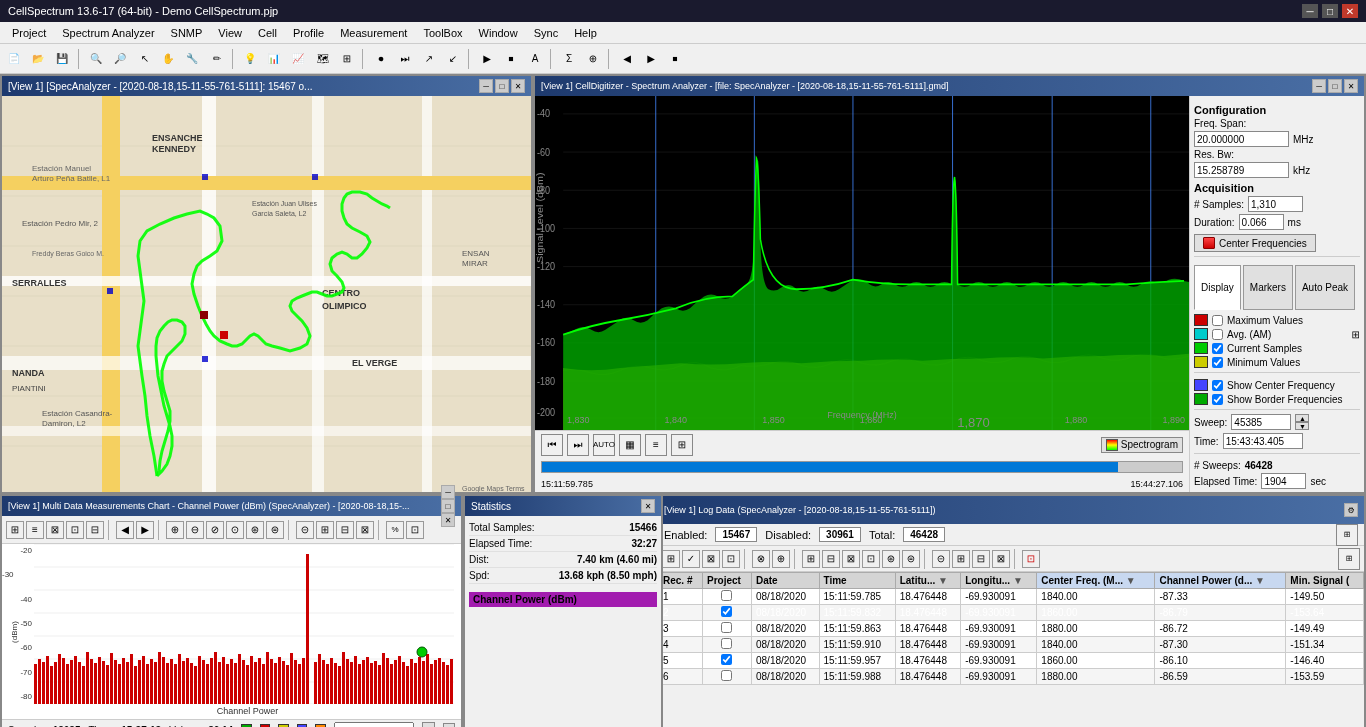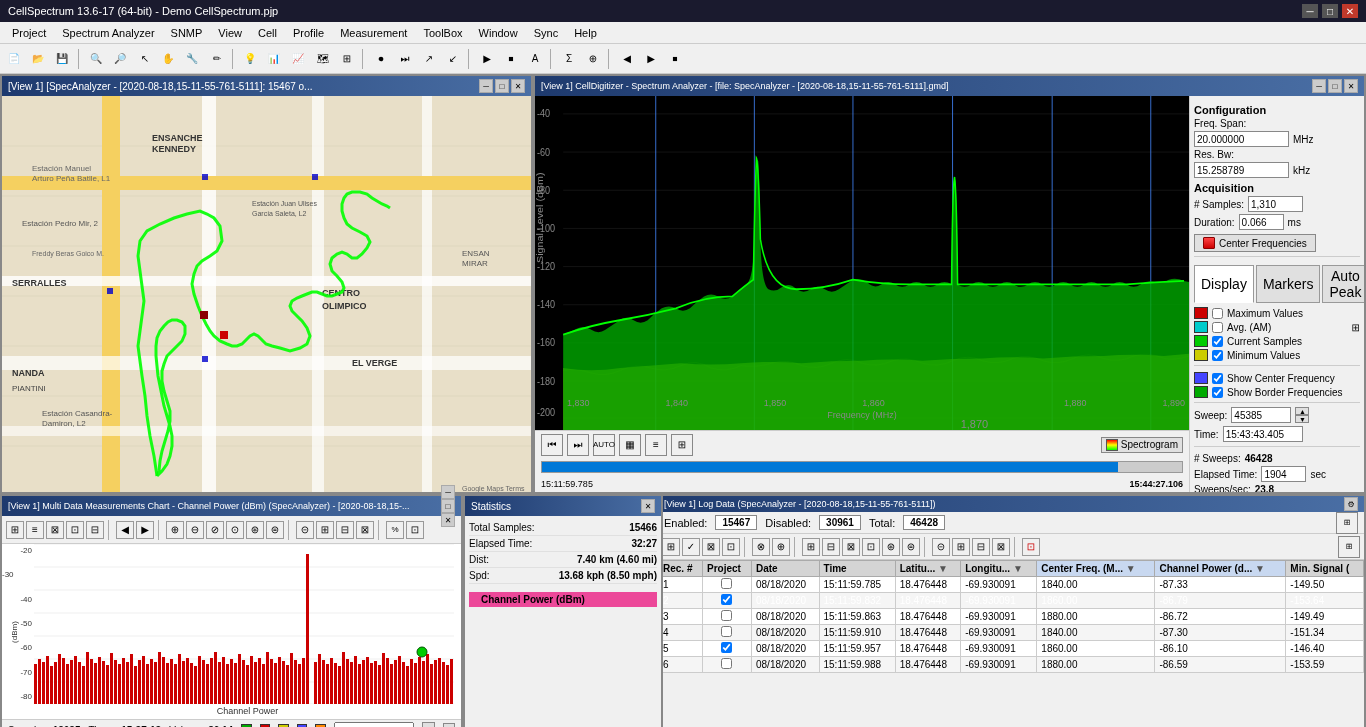--- a/index.html
+++ b/index.html
@@ -26,42 +26,42 @@
     .map-content { width: 100%; height: calc(100% - 20px); position: relative; overflow: hidden; background: #e8dfc8; }
     .multidata-toolbar { height: 28px; background: #f0f0f0; border-bottom: 1px solid #ccc; display: flex; align-items: center; padding: 0 4px; gap: 2px; }
     .multidata-status { height: 22px; background: #f0f0f0; border-top: 1px solid #ccc; display: flex; align-items: center; padding: 0 6px; gap: 8px; font-size: 10px; }
     .config-row { display: flex; align-items: center; gap: 4px; margin: 2px 0; }
     .config-input { border: 1px solid #888; background: white; height: 16px; font-size: 10px; padding: 0 2px; width: 80px; }
     .config-unit { font-size: 10px; }
     
     .section-header { font-size: 11px; font-weight: bold; margin: 4px 0 2px 0; color: #000; }
     
     .display-tabs { display: flex; gap: 2px; margin: 4px 0; }
-    .display-tab { padding: 2px 6px; font-size: 14px; border: 1px solid #999; background: #e0e0e0; cursor: pointer; }
+    .display-tab { padding: 16px 6px; font-size: 10px; border: 1px solid #999; background: #e0e0e0; cursor: pointer; }
     .display-tab.active { background: #fff; border-bottom-color: #fff; }
     
     .legend-row { display: flex; align-items: center; gap: 4px; margin: 2px 0; font-size: 10px; }
     .legend-color { width: 14px; height: 12px; border: 1px solid #333; }
     .legend-checkbox { width: 12px; height: 12px; }
     
     
     .data-table { width: 100%; border-collapse: collapse; font-size: 10px; }
     .data-table th { background: #d4d4d4; border: 1px solid #aaa; padding: 2px 4px; text-align: left; font-weight: bold; white-space: nowrap; }
     .data-table td { border: 1px solid #ccc; padding: 1px 4px; white-space: nowrap; }
     .data-table tr:nth-child(odd) td { background: #fff; }
     .data-table tr:nth-child(even) td { background: #f5f5f5; }
     
     
     .badge { background: white; border: 1px solid #888; padding: 1px 6px; font-size: 10px; }
     .badge span { font-weight: bold; }
     
     .small-btn { padding: 1px 4px; font-size: 10px; border: 1px solid #888; background: #e0e0e0; cursor: pointer; }
     
     
-    .log-header { height: 16px; background: linear-gradient(to right, #1e3a6e, #4a6fa5); color: white; display: flex; align-items: center; padding: 0 6px; font-size: 10px; justify-content: space-between; }
+    .log-header { height: 28px; background: linear-gradient(to right, #1e3a6e, #4a6fa5); color: white; display: flex; align-items: center; padding: 0 6px; font-size: 10px; justify-content: space-between; }
     .log-status-bar { height: 22px; background: #f0f0f0; border-bottom: 1px solid #ccc; display: flex; align-items: center; padding: 0 6px; gap: 8px; }
     .log-toolbar { height: 26px; background: #f0f0f0; border-bottom: 1px solid #ccc; display: flex; align-items: center; padding: 0 4px; gap: 2px; }
     .log-table-container { height: calc(100% - 68px); overflow-y: auto; overflow-x: auto; }
     
     .sweep-ctrl { display: flex; align-items: center; gap: 4px; font-size: 10px; }
     .sweep-input { width: 60px; height: 16px; border: 1px solid #888; font-size: 10px; padding: 0 2px; }
     .spin-btn { width: 14px; height: 8px; border: 1px solid #888; background: #e0e0e0; cursor: pointer; display: flex; align-items: center; justify-content: center; font-size: 7px; }
     
     .center-freq-btn { background: #e0e0e0; border: 1px solid #888; padding: 2px 8px; font-size: 10px; cursor: pointer; display: flex; align-items: center; gap: 4px; }
 
@@ -261,21 +261,21 @@
           <path d="M28,200 Q56,192 84,188 Q112,184 140,178 Q168,168 196,168 Q210,158 217,154 Q218,100 220,52 Q222,55 224,120 Q232,162 260,162 Q288,162 316,154 Q344,158 372,158 Q400,158 414,158 Q415,75 417,68 Q419,80 420,158 Q448,158 476,158 Q504,158 532,158 Q560,158 588,158 Q616,156 645,155" fill="none" stroke="#00ff00" stroke-width="1.5"></path>
 
           <text x="-140" y="8" font-size="9" fill="#888" transform="rotate(-90)">Signal Level (dBm)</text>
         </svg>
         
         <div style="position:absolute; bottom:0; left:28px; right:0; display:flex; justify-content:space-between; padding:0 4px;">
           <span style="font-size:9px; color:#888;">1,830</span>
           <span style="font-size:9px; color:#888;">1,840</span>
           <span style="font-size:9px; color:#888;">1,850</span>
           <span style="font-size:9px; color:#888;">1,860</span>
-          <span style="font-size:11px; color:#888;margin-top:20px;">1,870</span>
+          <span style="font-size:13px; color:#888;">1,870</span>
           <span style="font-size:9px; color:#888;">1,880</span>
           <span style="font-size:9px; color:#888;">1,890</span>
         </div>
         <div style="position:absolute; bottom:10px; left:0; right:0; text-align:center;">
           <span style="font-size:9px; color:#888;">Frequency (MHz)</span>
         </div>
       </div>
 
       <div style="height:28px; background:#f0f0f0; border-top:1px solid #ccc; display:flex; align-items:center; padding:0 6px; gap:4px;">
         <button class="tb-btn" style="border:1px solid #888;">⏮</button>
@@ -292,21 +292,21 @@
       </div>
 
       <div style="height:18px; background:#f0f0f0; padding:3px 6px; display:flex; align-items:center; gap:4px;">
         <div style="flex:1; height:12px; background:#ccc; border:1px solid #999; position:relative;">
           <div style="position:absolute; left:0; top:0; width:90%; height:100%; background:#0078d7;"></div>
         </div>
       </div>
 
       <div style="height:16px; background:#f0f0f0; display:flex; justify-content:space-between; padding:0 6px; align-items:center;">
         <span style="font-size:9px;">15:11:59.785</span>
-        <span style="font-size:9px;font-weight:bold;">15:44:27.106</span>
+        <span style="font-size:9px;">15:44:27.106</span>
       </div>
     </div>
 
     <div style="width:175px; background:#f0f0f0; border-left:1px solid #ccc; padding:4px; overflow-y:auto; font-size:10px;">
       <div class="section-header">Configuration</div>
 
       <div class="config-row">
         <span>Freq. Span:</span>
       </div>
       <div class="config-row">
@@ -631,21 +631,21 @@
     </div>
     <div style="display:flex; justify-content:space-between; border-bottom:1px solid #e0e0e0; padding:2px 0;">
       <span>Dist:</span>
       <strong>7.40 km (4.60 mi)</strong>
     </div>
     <div style="display:flex; justify-content:space-between; border-bottom:1px solid #e0e0e0; padding:2px 0;">
       <span>Spd:</span>
       <strong>13.68 kph (8.50 mph)</strong>
     </div>
 
-    <div style="margin-top:8px; background:#ec4899; padding:2px 12px; font-weight:bold;">Channel Power (dBm)</div>
+    <div style="margin-top:8px; background:#a21caf; padding:2px 4px; font-weight:bold;">Channel Power (dBm)</div>
 
   </div>
 </div>
 
 <div style="position:absolute; top:420px; left:656px; width:710px; height:253px; border:2px solid #888; background:#f0f0f0;">
   <div class="log-header">
     <span style="font-size:9px;">[View 1] Log Data (SpecAnalyzer - [2020-08-18,15-11-55-761-5111])</span>
     <div style="display:flex; gap:2px;">
       <button class="panel-ctrl-btn">⚙</button>
     </div>

